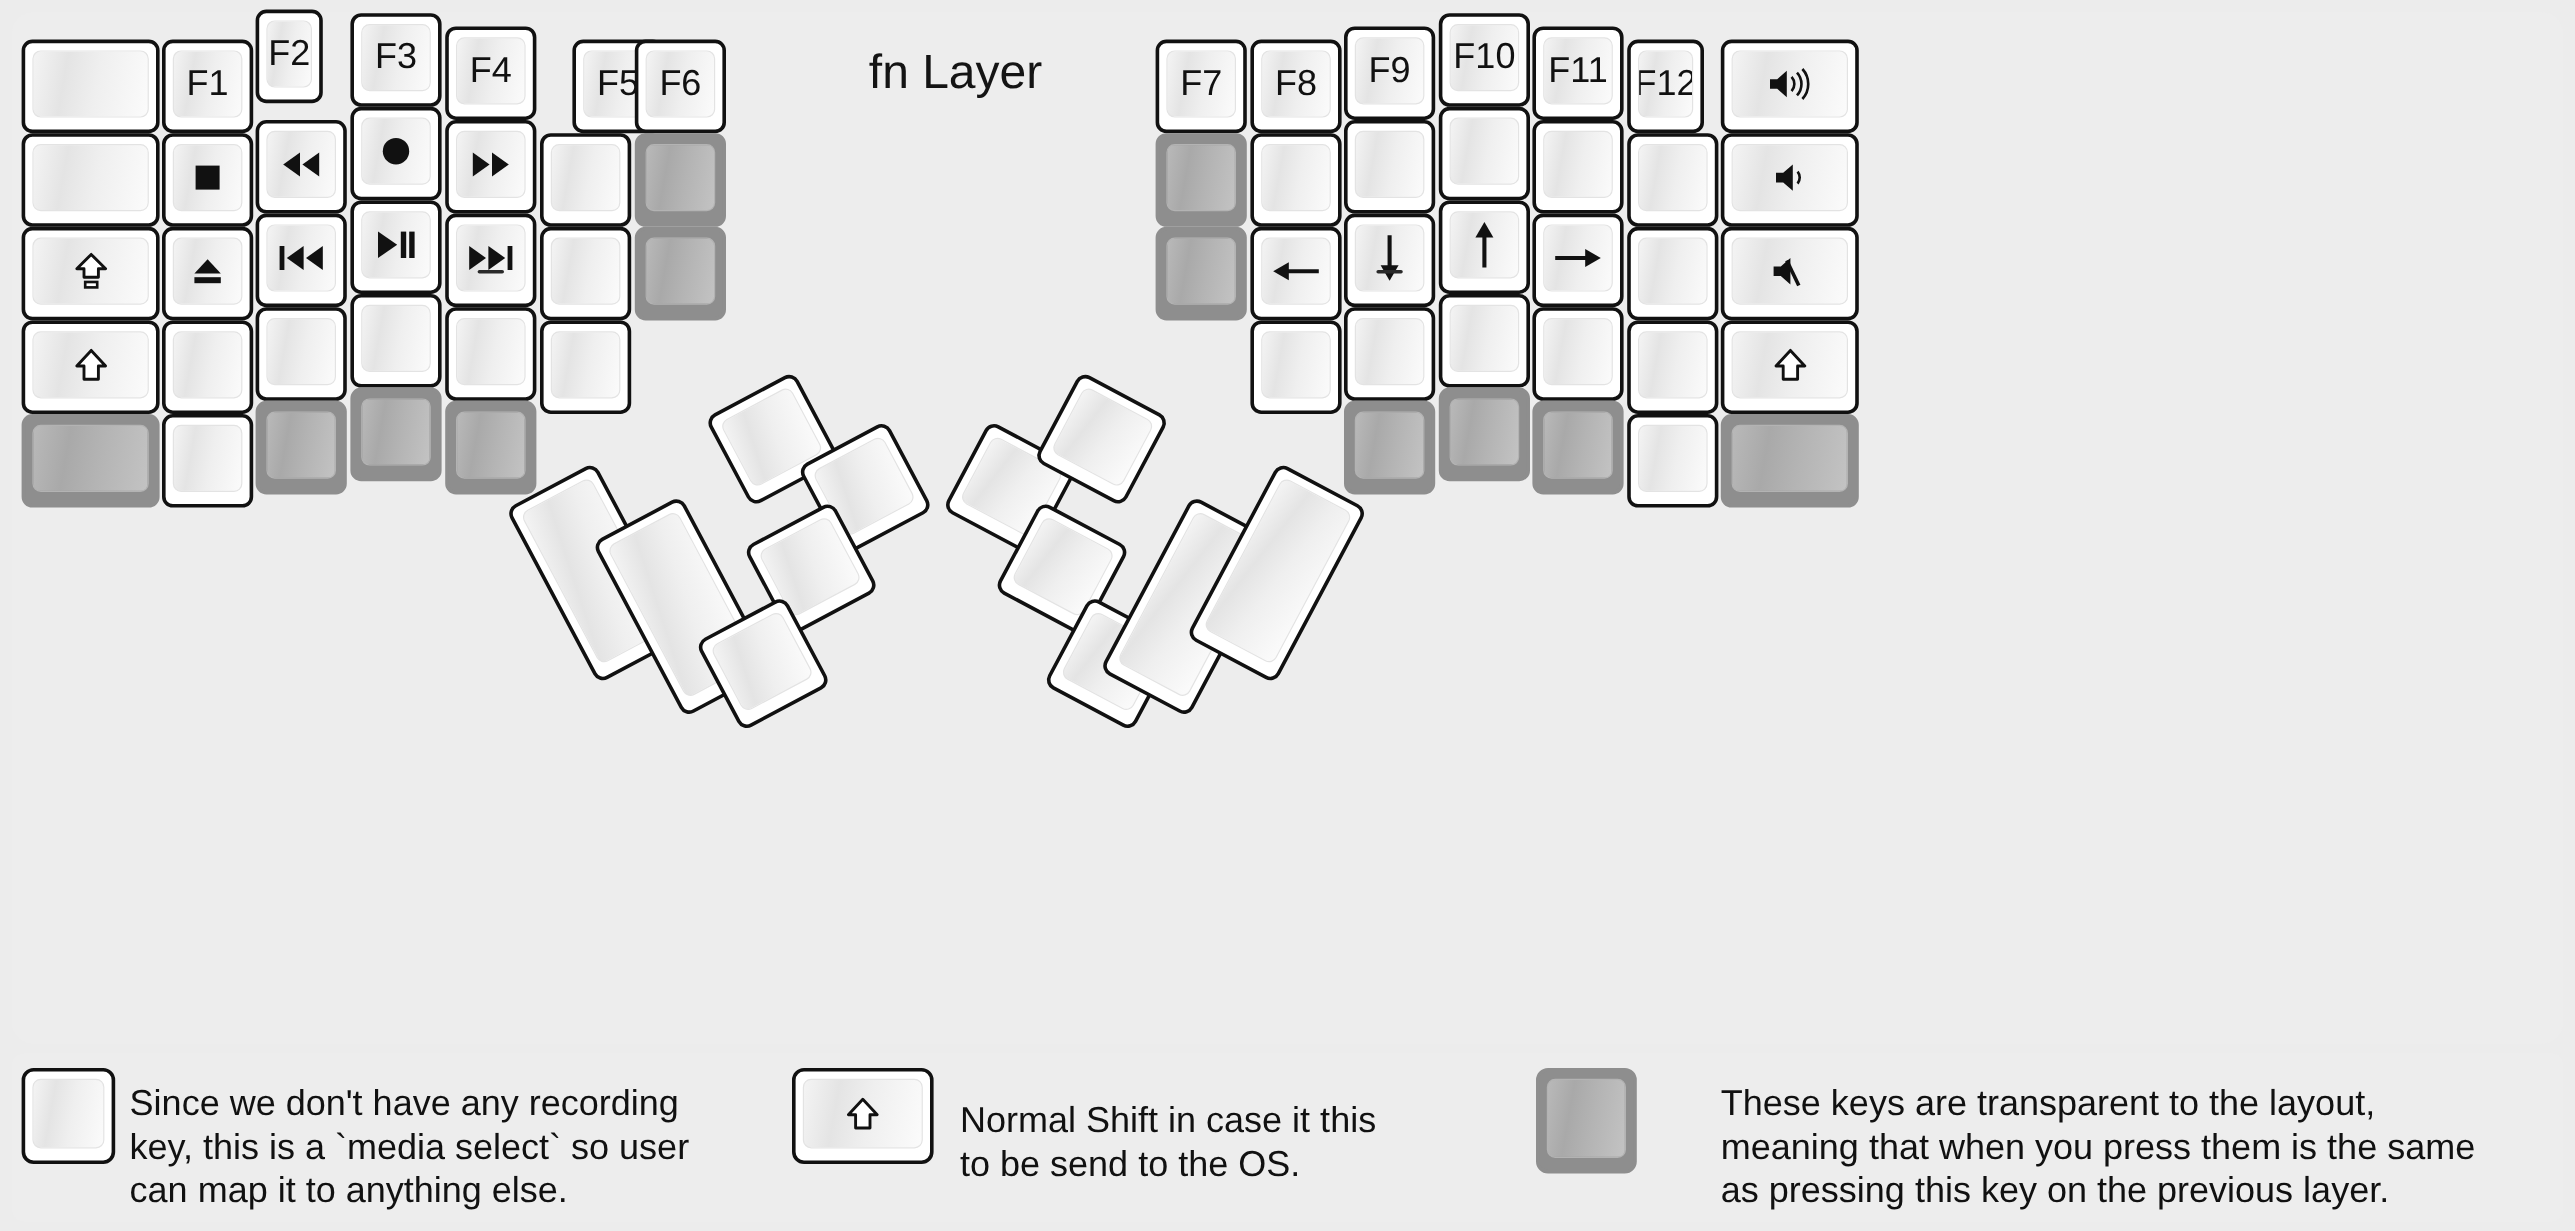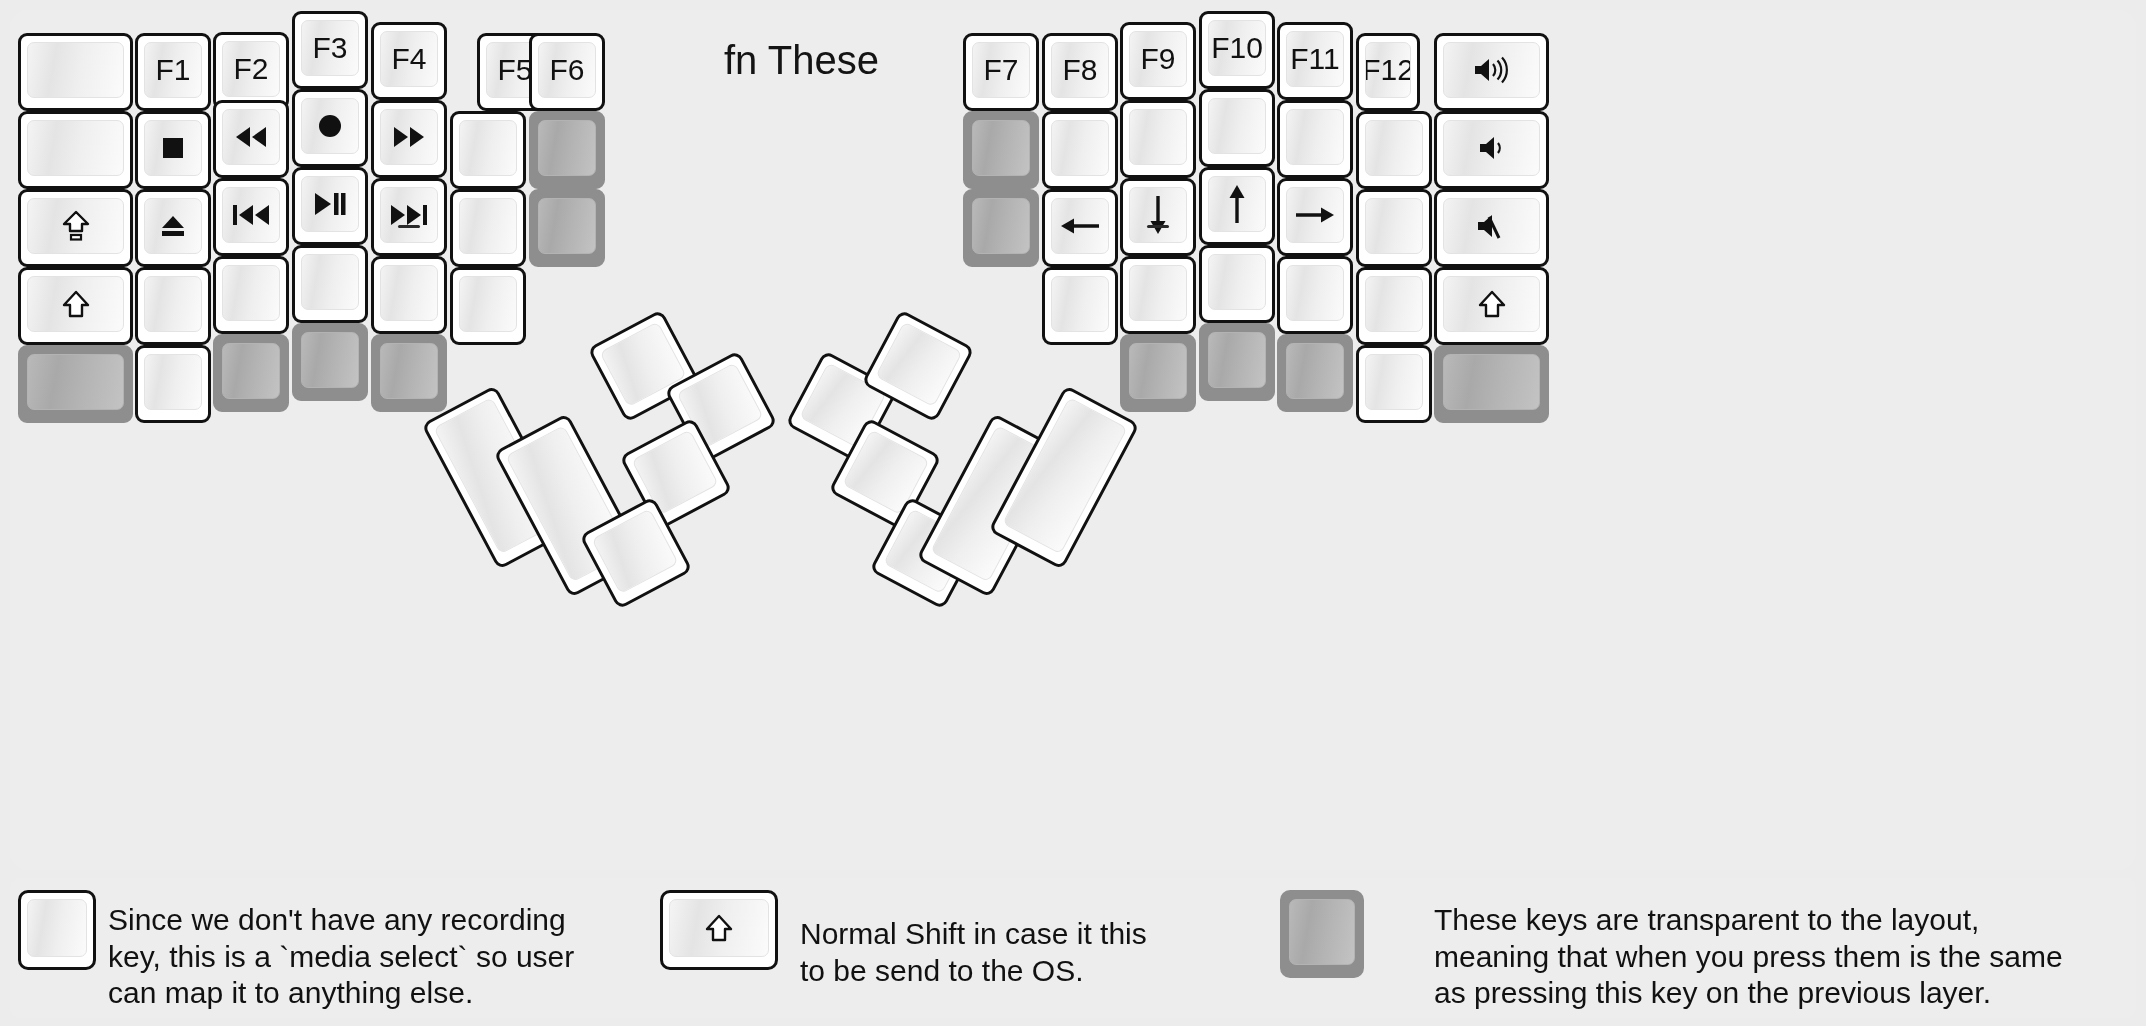--- a/index.html
+++ b/index.html
@@ -91,21 +91,21 @@
     white-space:pre-line;
   }
 
   svg{display:block;}
 </style>
 </head>
 <body>
 
 <div id="board-panel"></div>
 
-<div id="layer-title">fn These</div>
+<div id="layer-title">fn Layer</div>
 
 <div id="keys-layer">
     <div class="key" style="left: 18px; top: 33px; width: 115px; height: 78px;">
       <div class="cap"></div>
     </div>
     <div class="key" style="left: 18px; top: 111px; width: 115px; height: 78px;">
       <div class="cap"></div>
     </div>
     <div class="key" style="left: 18px; top: 189px; width: 115px; height: 78px;">
       <div class="cap">
@@ -152,21 +152,21 @@
           </svg>
         </span>
       </div>
     </div>
     <div class="key" style="left: 135px; top: 267px; width: 76px; height: 78px;">
       <div class="cap"></div>
     </div>
     <div class="key" style="left: 135px; top: 345px; width: 76px; height: 78px;">
       <div class="cap"></div>
     </div>
-    <div class="key" style="left: 213px; top: 32px; width: 76px; height: 78px;">
+    <div class="key" style="left: 213px; top: 8px; width: 56px; height: 78px;">
       <div class="cap">
         <span class="lbl">F2</span>
       </div>
     </div>
     <div class="key" style="left: 213px; top: 100px; width: 76px; height: 78px;">
       <div class="cap">
         <span class="glyph">
           <svg width="36" height="24" viewBox="0 0 36 24">
             <polygon points="17,2 17,22 3,12" fill="#111"></polygon>
             <polygon points="33,2 33,22 19,12" fill="#111"></polygon>

